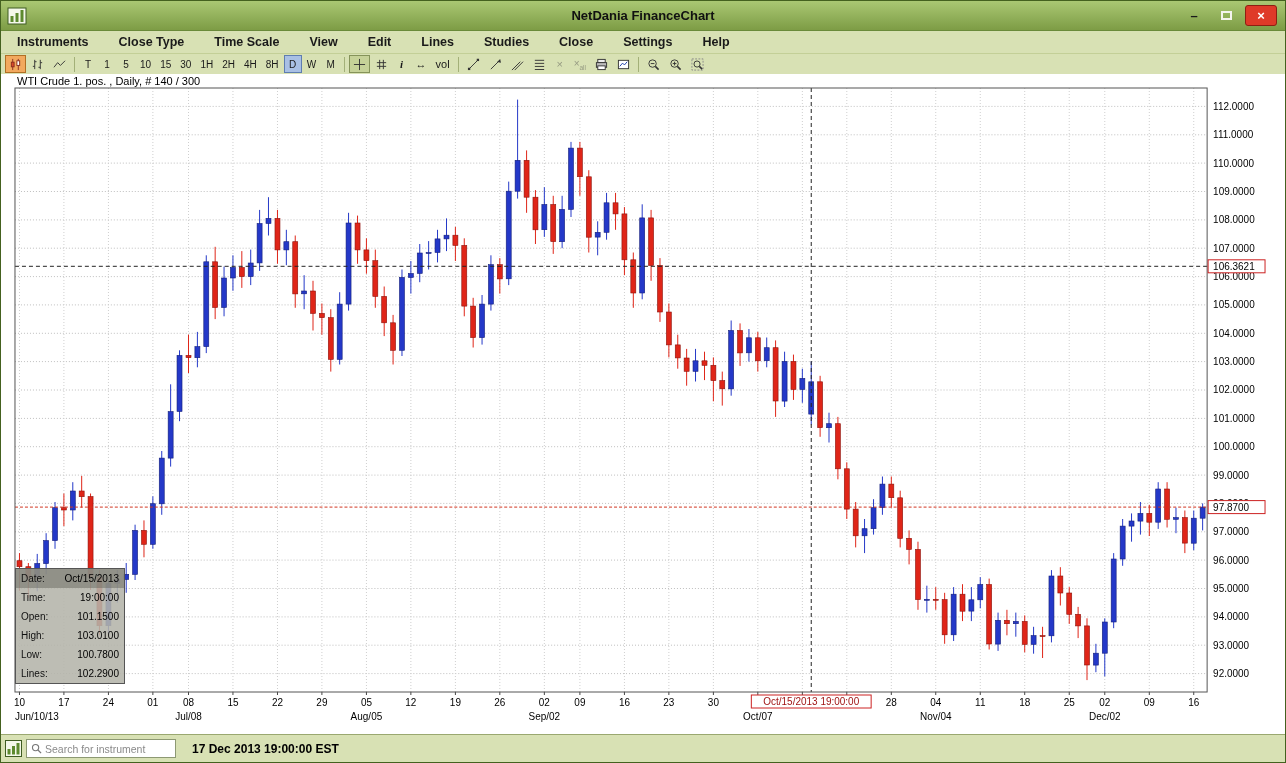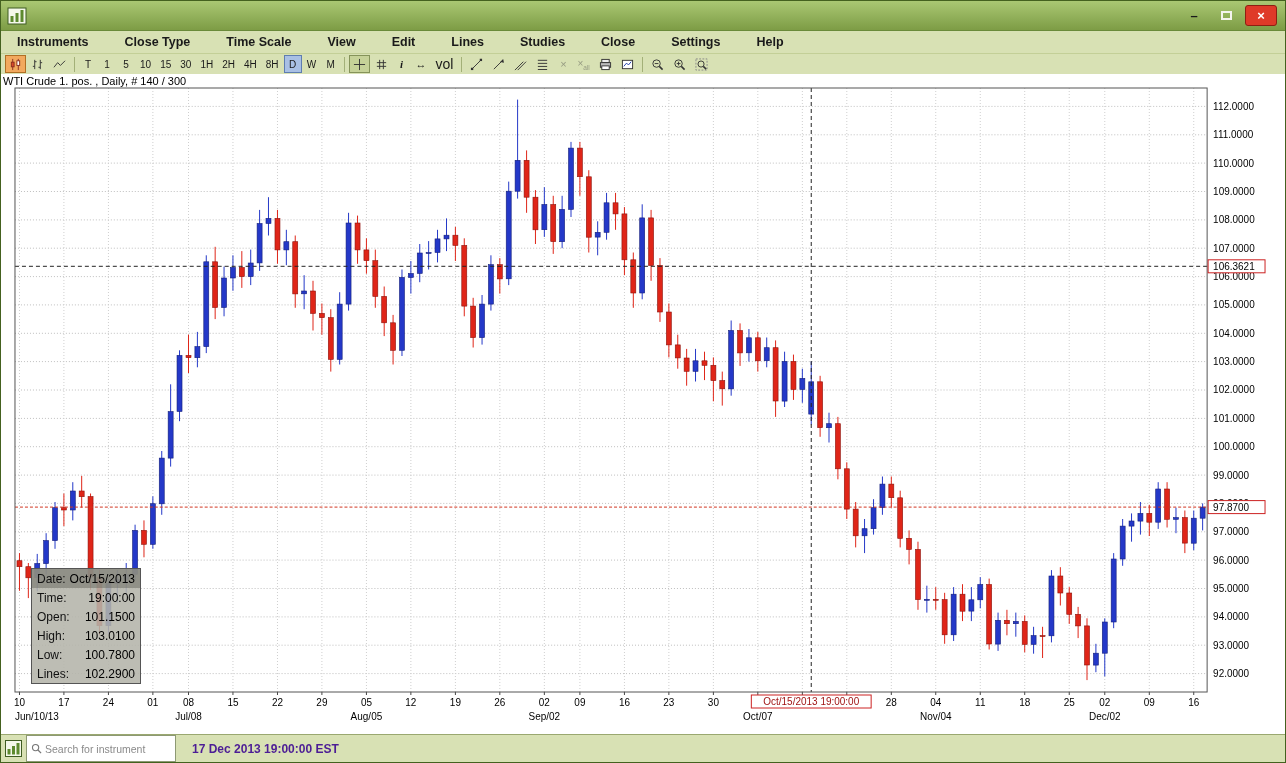--- a/index.html
+++ b/index.html
@@ -10,70 +10,71 @@
   .titlebar { height: 30px; flex: 0 0 30px; background: linear-gradient(#aac873, #7d9c45); display: flex; align-items: center; position: relative; border-bottom: 1px solid #6a8a3a; }
   .app-icon { width: 20px; height: 18px; margin-left: 6px; }
   .title-text { position: absolute; left: 0; right: 0; text-align: center; font-size: 13px; font-weight: 700; color: #111; }
   .win-btns { margin-left: auto; display: flex; align-items: center; gap: 6px; padding-right: 8px; z-index: 2; }
   .win-btn { width: 26px; height: 20px; display: flex; align-items: center; justify-content: center; font-size: 13px; color: #1a1a1a; cursor: default; }
   .win-btn.max span { width: 11px; height: 9px; border: 2px solid #f4f4ee; display: inline-block; }
   .win-btn.min { font-weight: 700; }
   .win-btn.close { background: #df3a28; border: 1px solid #8e1f12; border-radius: 3px; color: #fff; font-weight: 700; width: 32px; height: 21px; }
 
   
-  .menubar { height: 22px; flex: 0 0 22px; background: #d8e1b4; display: flex; align-items: center; padding-left: 8px; gap: 20px; }
+  .menubar { height: 22px; flex: 0 0 22px; background: #d8e1b4; display: flex; align-items: center; padding-left: 8px; gap: 14px; }
   .menu-item { font-size: 12.5px; font-weight: 700; color: #1a1a1a; padding: 0 8px; line-height: 22px; cursor: default; }
 
   
   .toolbar { height: 21px; flex: 0 0 21px; background: #d8e1b4; border-top: 1px solid #c3cf97; display: flex; align-items: center; padding: 0 4px; gap: 1px; }
   .tbtn { height: 18px; min-width: 18px; padding: 0 3px; display: inline-flex; align-items: center; justify-content: center; font-size: 10px; color: #1a1a1a; border: 1px solid transparent; background: transparent; cursor: default; font-family: "Liberation Sans", sans-serif; }
   .tbtn svg { width: 13px; height: 13px; display: block; }
   .tbtn.sel-orange { background: #f2a95e; border: 1px solid #b06f24; }
   .tbtn.sel-blue { background: #a9c0e4; border: 1px solid #5f7db0; }
   .tbtn.sel-tool { background: #c6d298; border: 1px solid #85935a; }
   .tbtn.disabled { opacity: 0.45; }
   .tsep { width: 1px; height: 15px; background: #a3b078; margin: 0 3px; flex: 0 0 1px; }
-  .vol-label { font-size: 14px; }
+  .vol-label { font-size: 11px; }
 
   
   .chart-panel { flex: 1 1 auto; position: relative; background: #fff; }
   #chart-holder { position: absolute; inset: 0; }
-  .chart-instrument-label { position: absolute; top: 1px; left: 2px; font-size: 11px; color: #000; z-index: 3; }
+  .chart-instrument-label { position: absolute; top: 1px; left: 16px; font-size: 11px; color: #000; z-index: 3; }
   svg text.ax { font-family: "Liberation Sans", sans-serif; font-size: 10px; fill: #000; }
   svg text.mid { text-anchor: middle; }
   svg text.red { fill: #a01515; }
 
   
-  .tooltip { position: absolute; left: 30px; top: 494px; width: 110px; border: 1px solid #555; background: rgba(180,180,170,0.88); z-index: 4; font-size: 12px; color: #000; }
+  .tooltip { position: absolute; left: 14px; top: 494px; width: 110px; border: 1px solid #555; background: rgba(180,180,170,0.88); z-index: 4; font-size: 10px; color: #000; }
   .trow { display: flex; justify-content: space-between; padding: 2px 5px; height: 19px; align-items: center; }
   .trow.thead { background: rgba(110,110,100,0.55); }
   .tlabel { color: #111; }
   .tval { text-align: center; }
 
   
   .statusbar { height: 28px; flex: 0 0 28px; background: #d8e1b4; border-top: 1px solid #9aa870; display: flex; align-items: center; padding: 0 4px; }
   .status-icon { width: 17px; height: 17px; margin-right: 4px; }
-  .search-box { width: 150px; height: 27px; background: #fff; border: 1px solid #8d9973; display: flex; align-items: center; padding: 0 4px; gap: 3px; }
+  .search-box { width: 150px; height: 19px; background: #fff; border: 1px solid #8d9973; display: flex; align-items: center; padding: 0 4px; gap: 3px; }
   .search-box svg { width: 11px; height: 11px; flex: 0 0 11px; }
   .search-box input { border: none; outline: none; width: 100%; font-size: 10.5px; color: #333; font-family: "Liberation Sans", sans-serif; background: transparent; }
   .search-box input::placeholder { color: #8a8a8a; }
-  .status-time { margin-left: 16px; font-size: 12px; font-weight: 700; color: #4c1d95; }
+  .status-time { margin-left: 16px; font-size: 12px; font-weight: 700; color: #000000; }
 </style>
 </head>
 <body>
 
 <div class="window">
 
   <div class="titlebar">
     <svg class="app-icon" viewBox="0 0 20 18">
       <rect x="1" y="1" width="18" height="16" fill="#f4f8ea" stroke="#3f5c22"></rect>
       <rect x="3.5" y="9" width="3" height="6" fill="#5d8a2e"></rect>
       <rect x="8.5" y="6" width="3" height="9" fill="#5d8a2e"></rect>
       <rect x="13.5" y="3" width="3" height="12" fill="#5d8a2e"></rect>
     </svg>
+    <span class="title-text">NetDania FinanceChart</span>
     <div class="win-btns">
       <div class="win-btn min">–</div>
       <div class="win-btn max">
           <span></span>
         </div>
       <div class="win-btn close">×</div>
     </div>
   </div>
 
   <div class="menubar" id="menubar">

